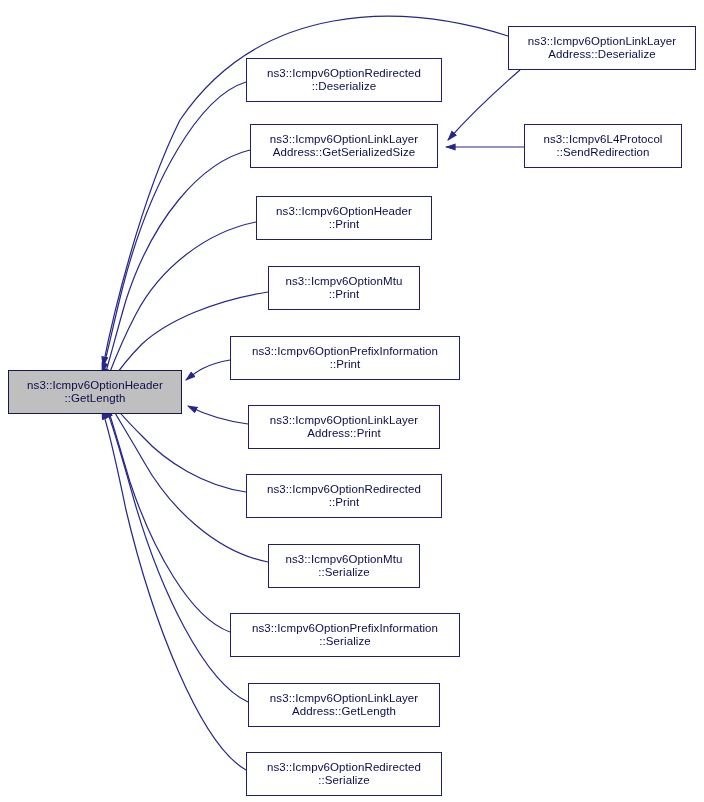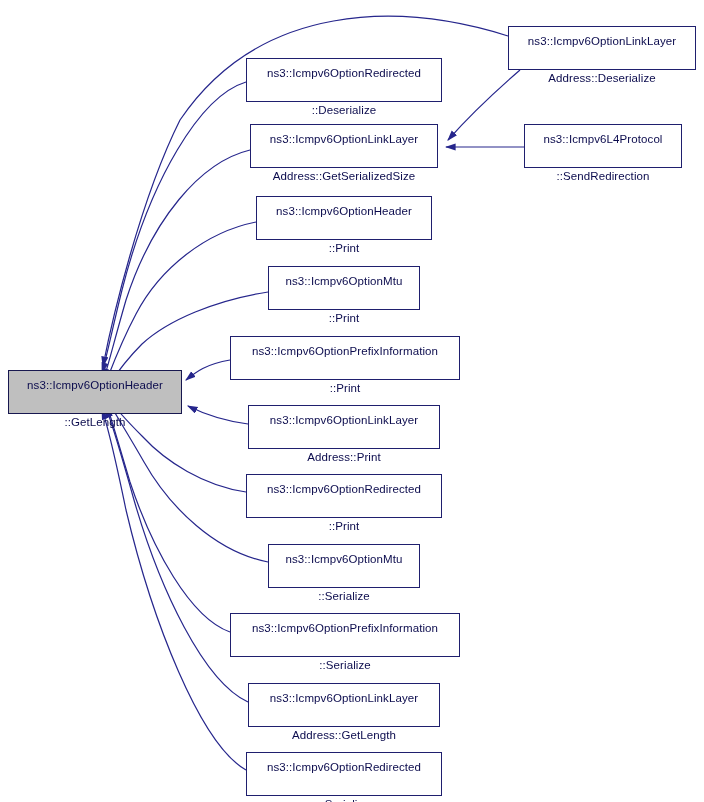--- a/index.html
+++ b/index.html
@@ -38,21 +38,20 @@
     justify-content: center;
     white-space: pre;
     letter-spacing: 0.1px;
   }
   .node.root {
     background: #bfbfbf;
     border-color: #17174f;
   }
   .node .ln {
     display: block;
-    margin-top: 24px;
   }
 </style>
 </head>
 <body>
 
 <div id="canvas">
 
   <svg class="edges" viewBox="0 0 704 802">
     <defs>
       <marker id="arrow" markerWidth="9" markerHeight="9" refX="8" refY="3" orient="auto" markerUnits="strokeWidth">

